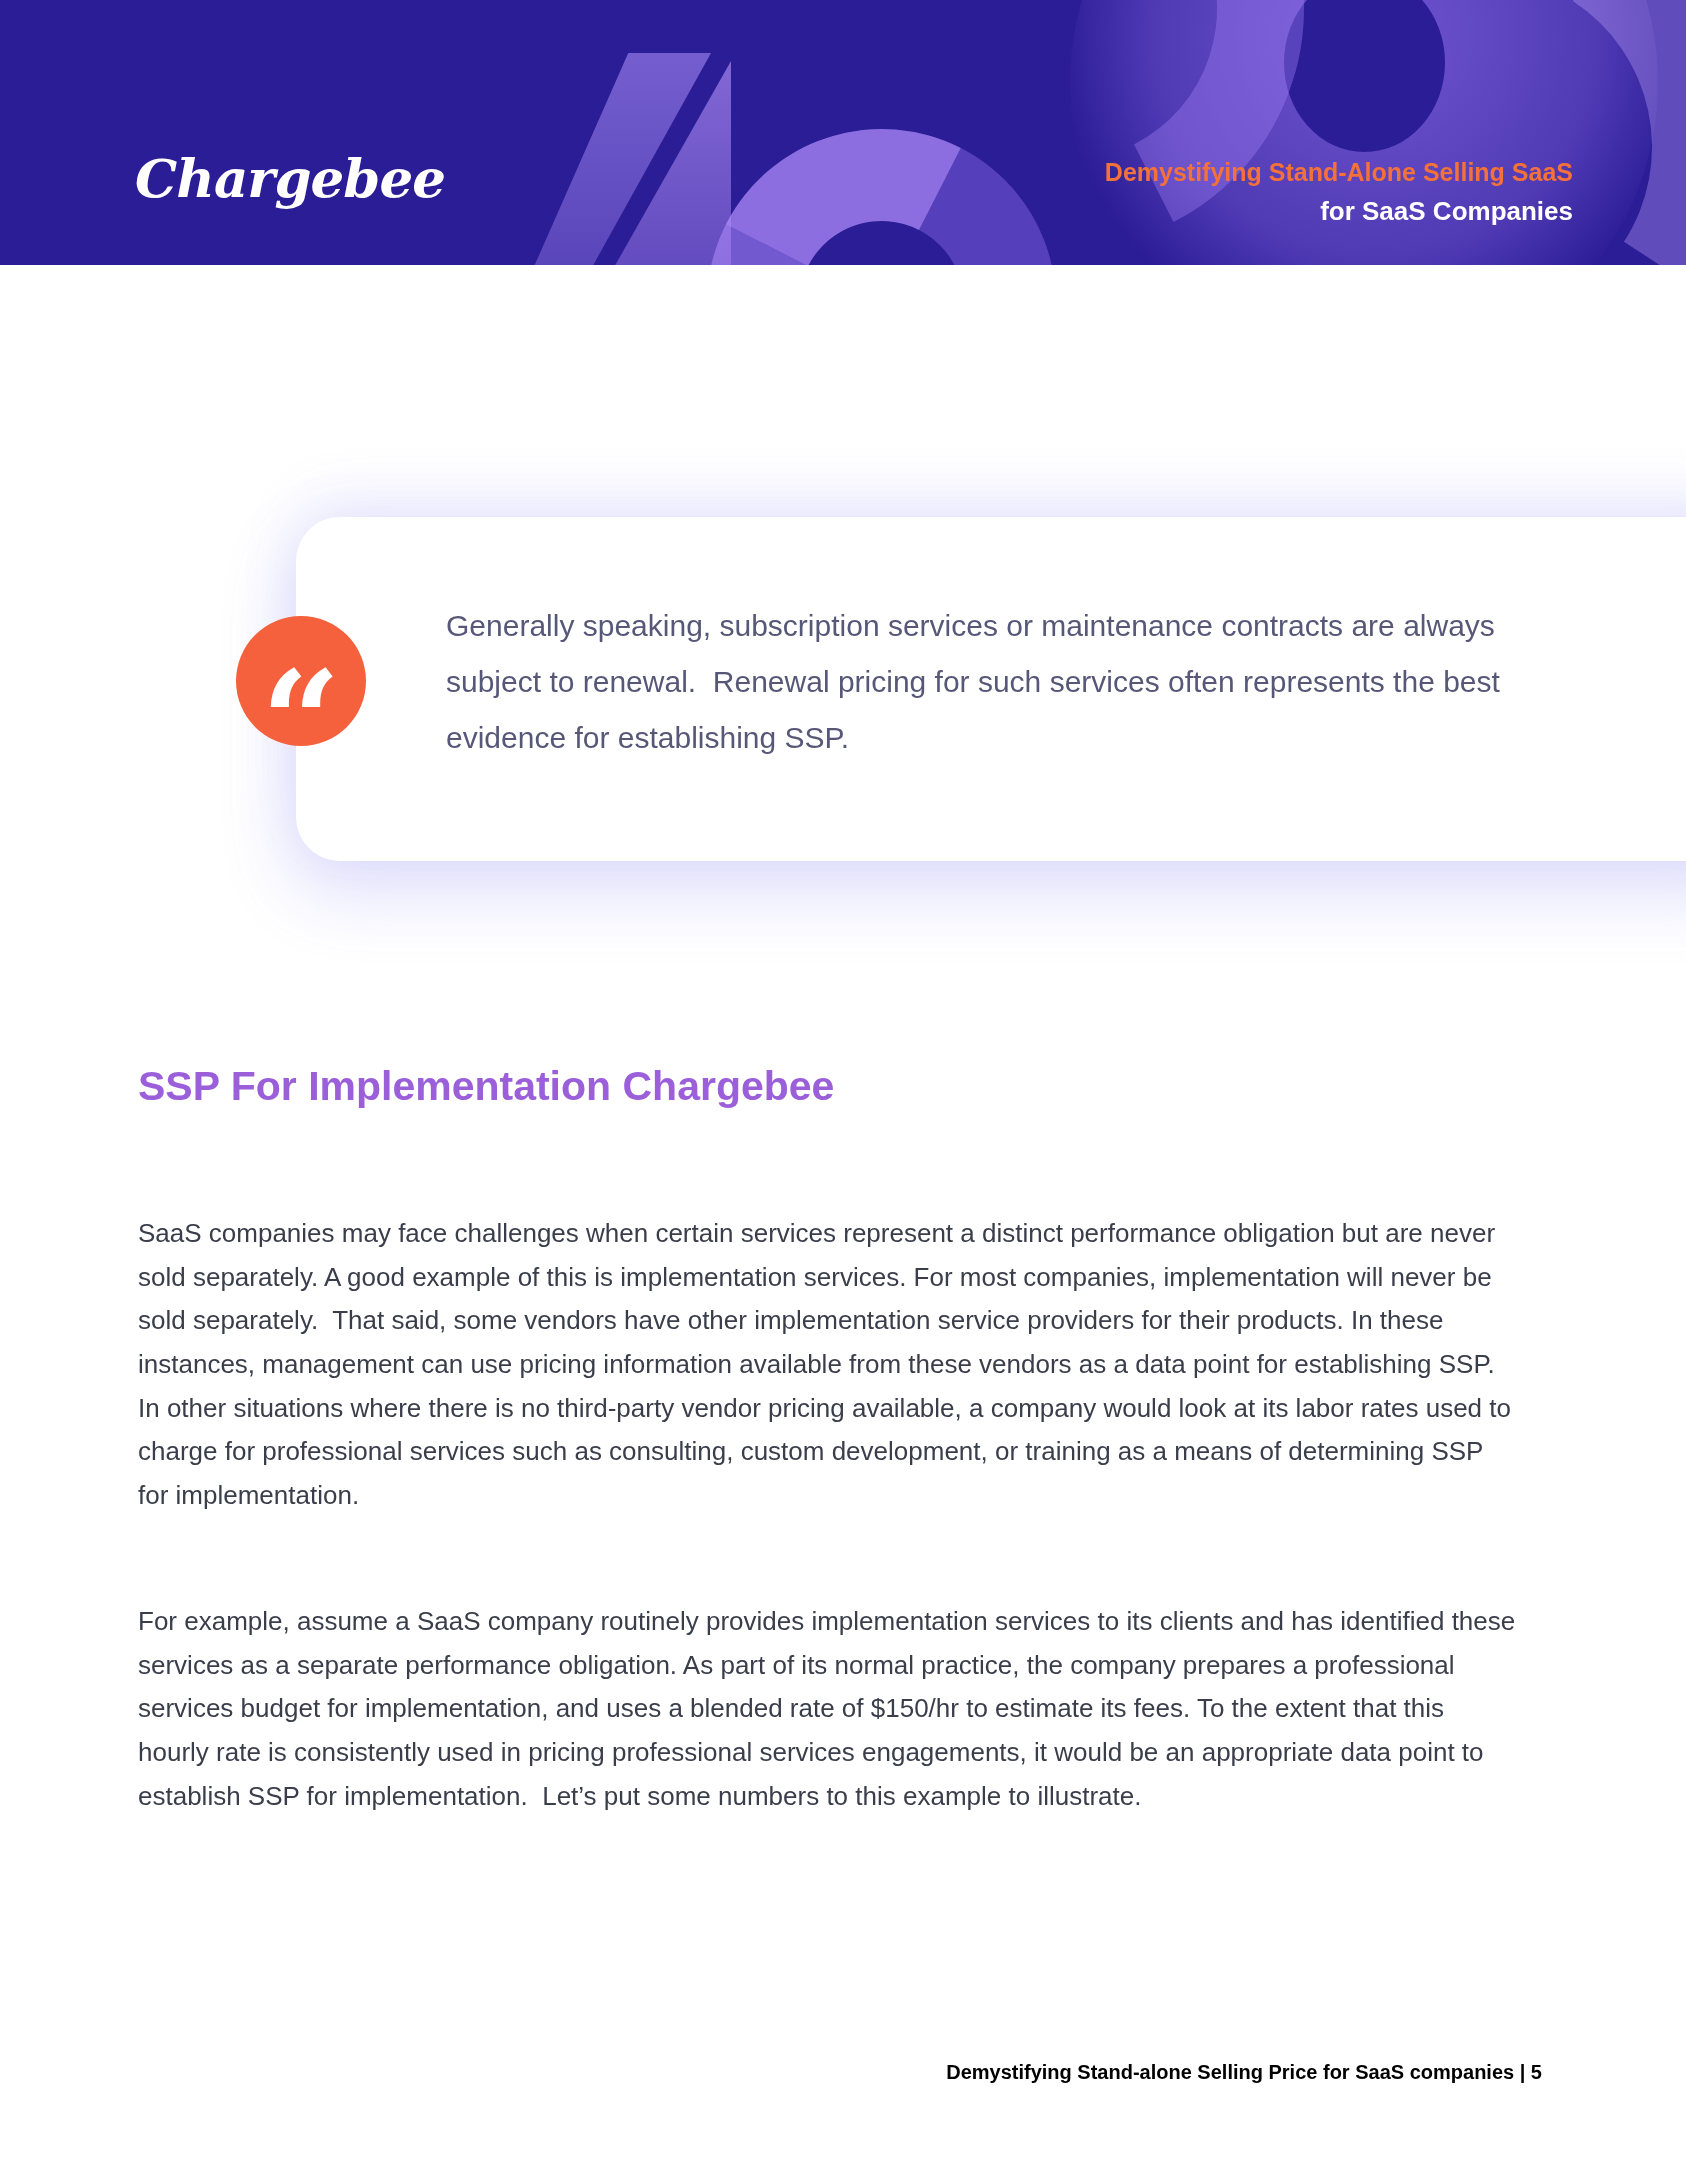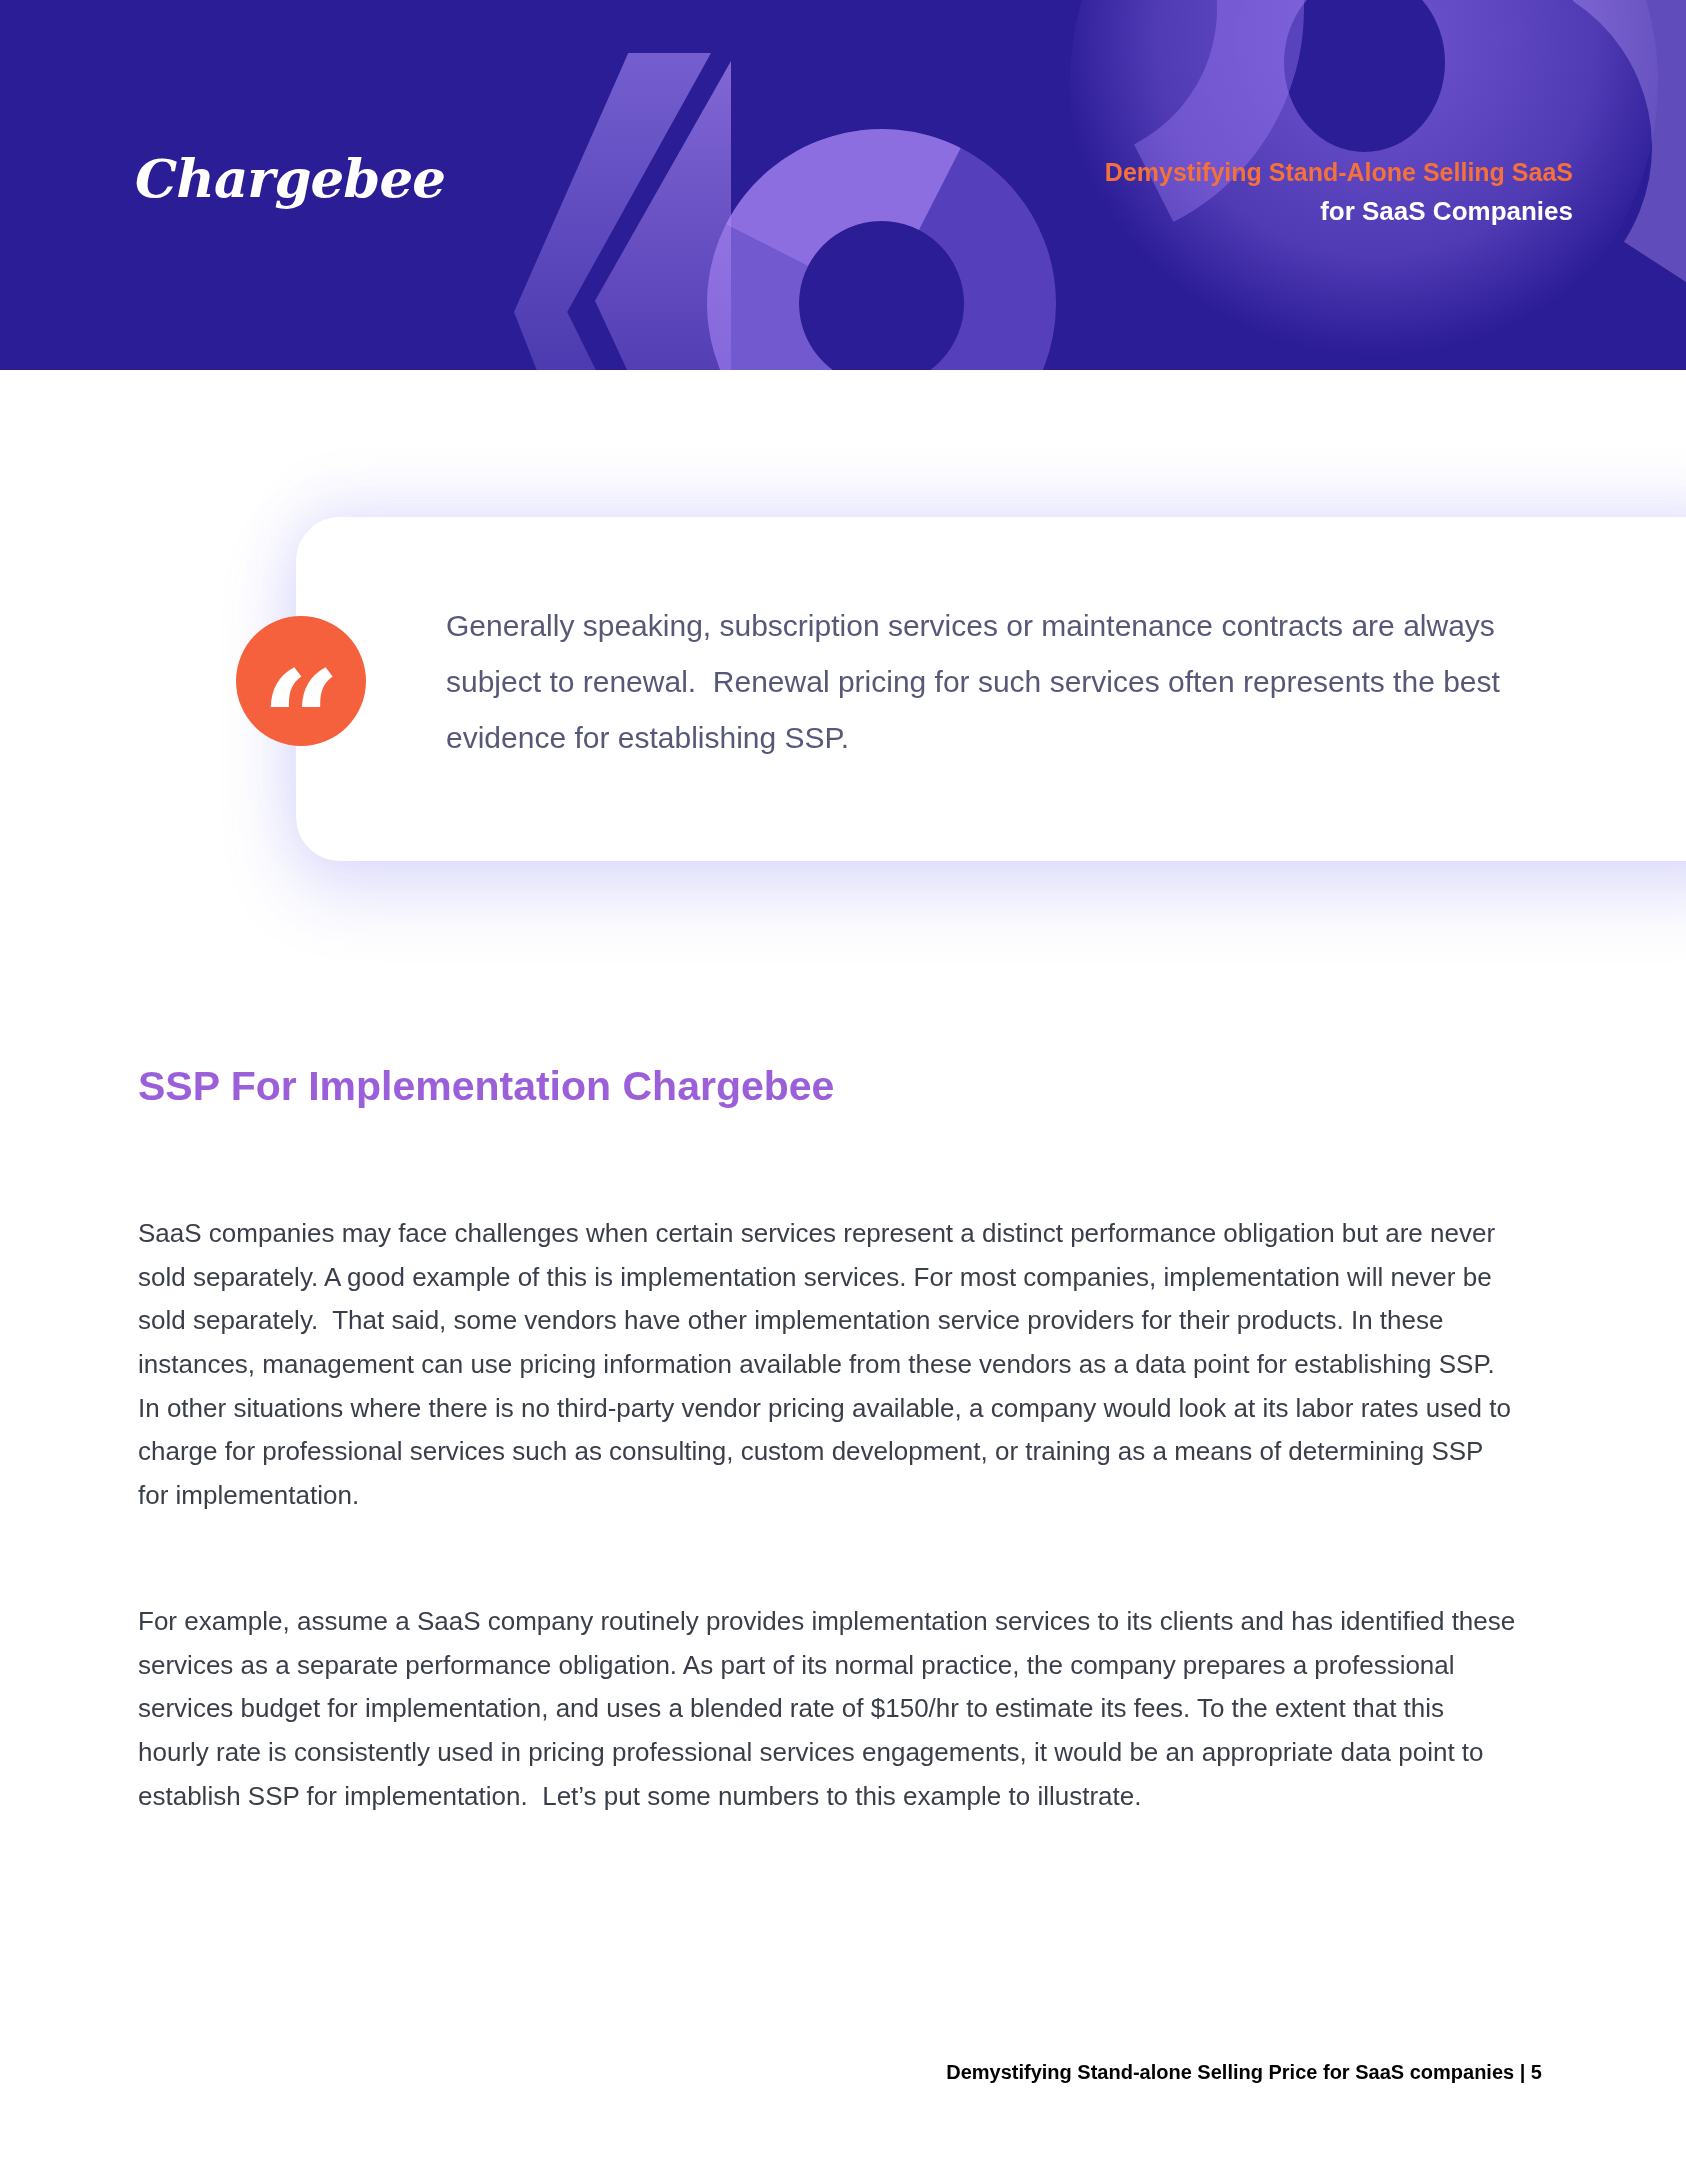--- a/index.html
+++ b/index.html
@@ -13,21 +13,21 @@
     background: #ffffff;
     overflow: hidden;
     margin: 0 auto;
   }
 
   
   .header {
     position: absolute;
     left: 0; top: 0;
     width: 100%;
-    height: 370px;
+    height: 265px;
     background: #2B1D96;
     overflow: hidden;
   }
   .deco { position: absolute; pointer-events: none; }
 
   .deco-chevron {
     left: 514px; top: 53px;
     width: 197px; height: 551px;
     background: linear-gradient(180deg, rgba(177,148,255,0.55) 0%, rgba(177,148,255,0.10) 85%);
     clip-path: polygon(0% 47%, 58% 0%, 100% 0%, 27% 47%, 100% 100%, 58% 100%);

